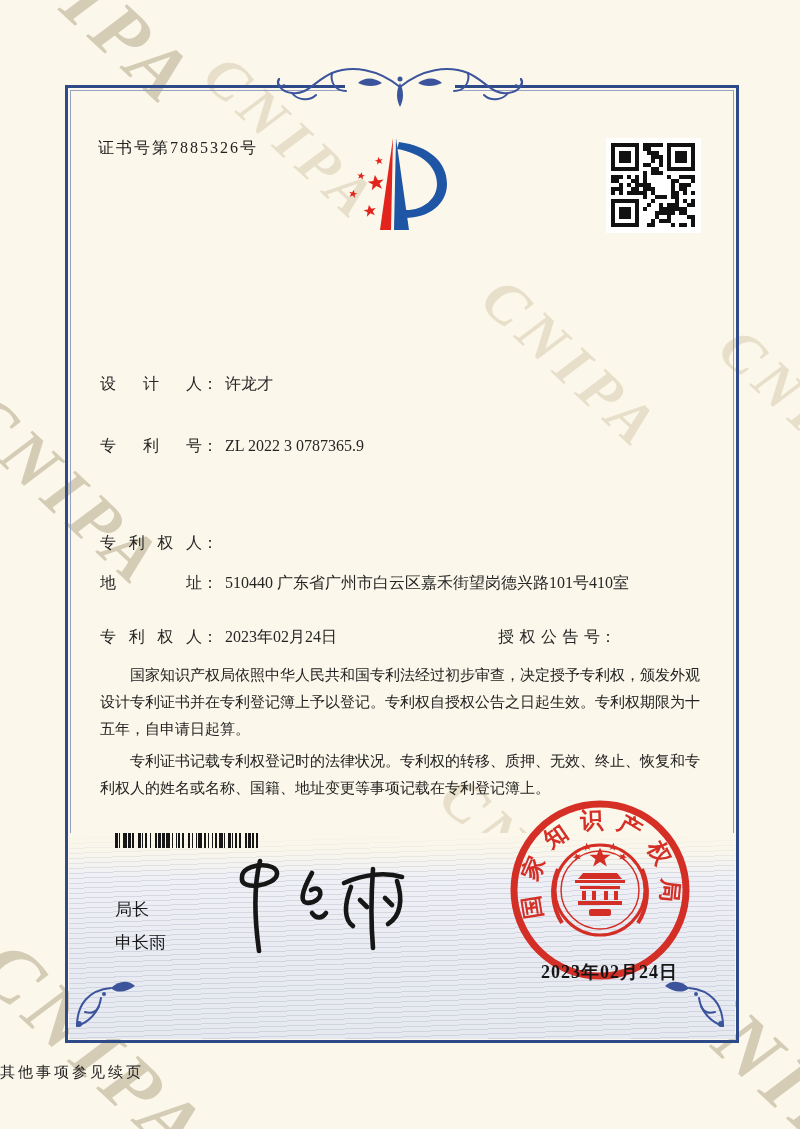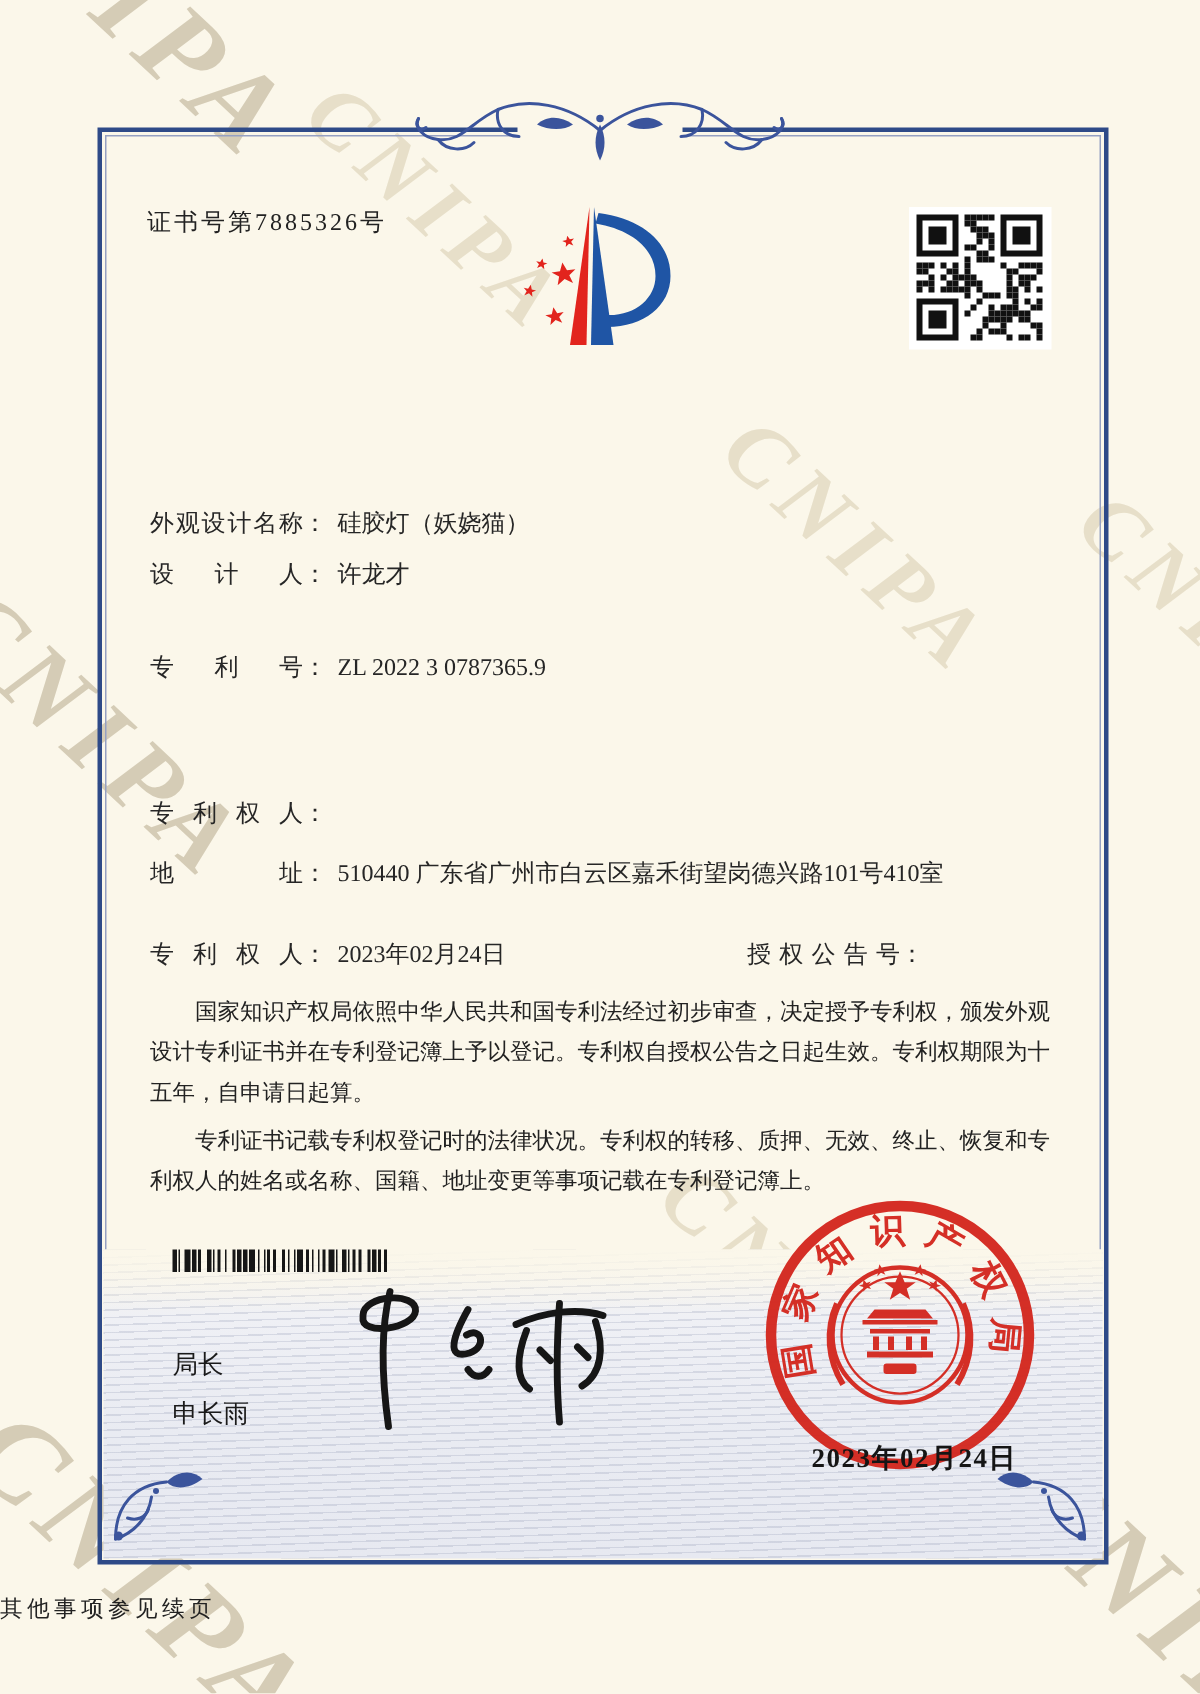--- a/index.html
+++ b/index.html
@@ -279,24 +279,20 @@
         </div>
         <div style="position: absolute; left: 0px; top: 56px; width: 28px; height: 28px; background: rgb(17, 17, 17);">
           <div style="position: absolute; left: 4px; top: 4px; width: 20px; height: 20px; background: rgb(255, 255, 255);">
             <div style="position: absolute; left: 4px; top: 4px; width: 12px; height: 12px; background: rgb(17, 17, 17);"></div>
           </div>
         </div>
       </div>
   </div>
 
 
-  <div class="frow" style="top:338px">
-    <span><span class="fjust">外观设计名称</span><span>：</span></span>
-    <span class="fval">硅胶灯（妖娆猫）</span>
-  </div>
   <div class="frow" style="top:372px">
     <span><span class="fjust">设计人</span><span>：</span></span>
     <span class="fval">许龙才</span>
   </div>
   <div class="frow" style="top:434px">
     <span><span class="fjust">专利号</span><span>：</span></span>
     <span class="fval">ZL 2022 3 0787365.9</span>
   </div>
   <div class="frow" style="top:531px">
     <span><span class="fjust">专利权人</span><span>：</span></span>

